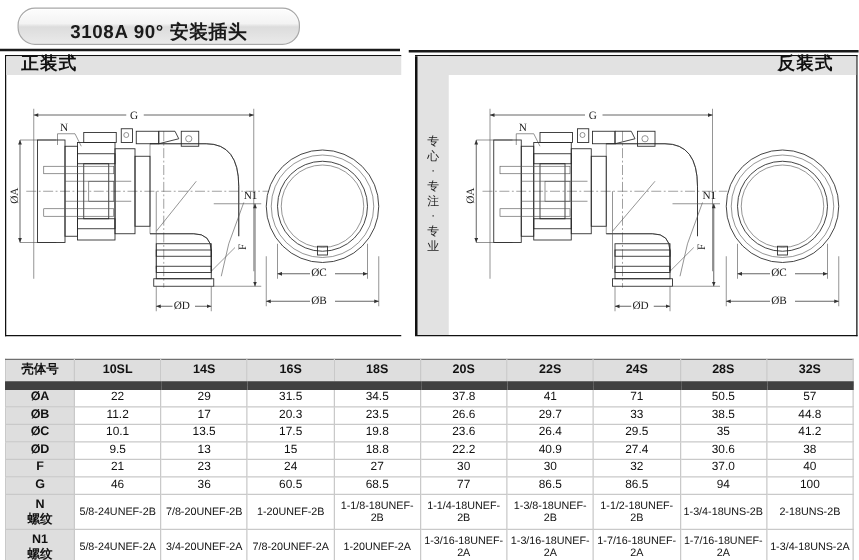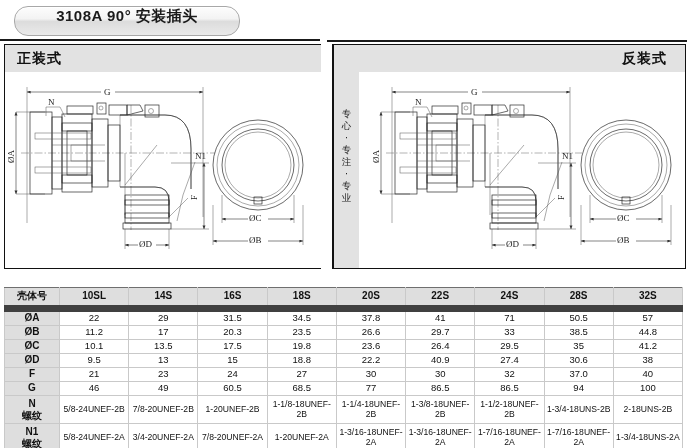--- a/index.html
+++ b/index.html
@@ -12,21 +12,21 @@
   #root { position: relative; width: 687px; height: 448px; }
 
   
   .title-pill {
     position: absolute; left: 14px; top: 6px;
     width: 224px; height: 28px;
     border-radius: 14px;
     border: 1px solid #a8a8a8;
     background: linear-gradient(180deg,#fdfdfd 0%,#f3f3f3 42%,#dcdcdc 52%,#eaeaea 100%);
     box-shadow: inset 0 1px 0 #ffffff;
-    display: flex; align-items: flex-start; justify-content: center;
+    display: flex; align-items: flex-end; justify-content: center;
     font-size: 15px; font-weight: bold; color: #1a1a1a;
     letter-spacing: .5px;
   }
   .title-rule {
     position: absolute; left: 0px; top: 39px; width: 320px; height: 2px;
     background: #1a1a1a;
   }
 
   
   .right-note {
@@ -39,23 +39,23 @@
   }
 
   
   .panel { position: absolute; background: #ffffff; }
   .panel-left  { left: 4px;  top: 44px; width: 316px; height: 223px;
                  border: 1px solid #111; border-right: none; }
   .panel-right { left: 332px; top: 44px; width: 353px; height: 223px;
                  border: 1px solid #111; border-left: none; }
 
   .panel-band {
-    position: absolute; left: 0; top: 0; height: 27px;
+    position: absolute; left: 0; top: 0; height: 15px;
     background: #e2e2e2;
-    display: flex; align-items: center;
+    display: flex; align-items: flex-end;
   }
   .band-left  { width: 100%; }
   .band-right { width: 100%; justify-content: flex-end; }
   .band-label {
     font-size: 14px; font-weight: bold; color: #111; letter-spacing: 1px;
   }
   .band-left .band-label  { margin-left: 12px; }
   .band-right .band-label { margin-right: 18px; }
 
   
@@ -419,21 +419,21 @@
           <td>27</td>
           <td>30</td>
           <td>30</td>
           <td>32</td>
           <td>37.0</td>
           <td>40</td>
         </tr>
         <tr>
           <th class="col-label">G</th>
           <td>46</td>
-          <td>49</td>
+          <td>36</td>
           <td>60.5</td>
           <td>68.5</td>
           <td>77</td>
           <td>86.5</td>
           <td>86.5</td>
           <td>94</td>
           <td>100</td>
         </tr>
         <tr class="thread">
           <th class="col-label">

